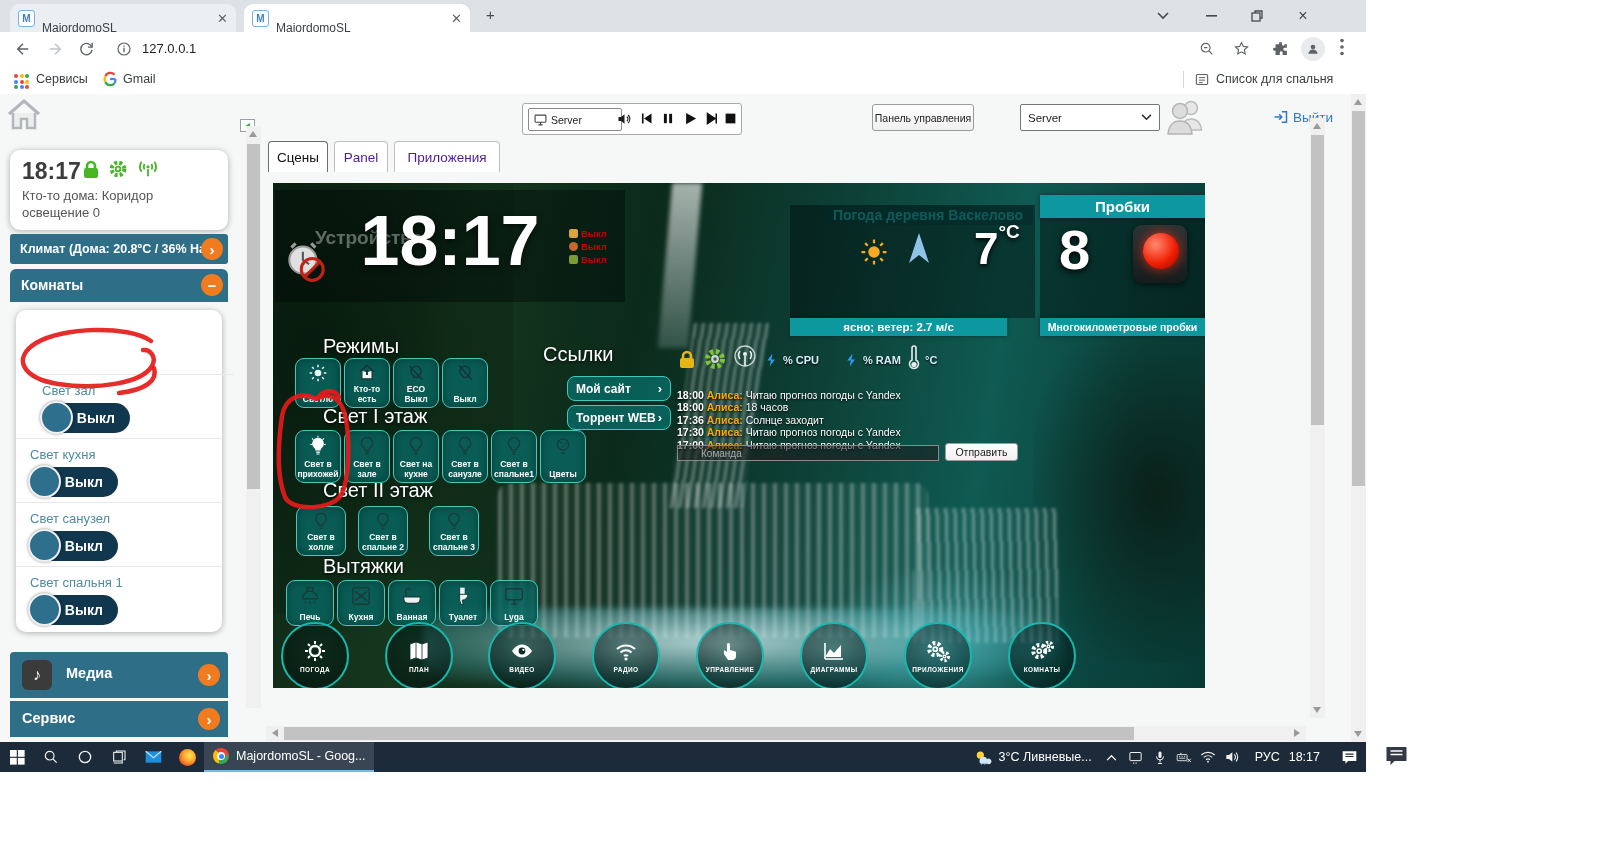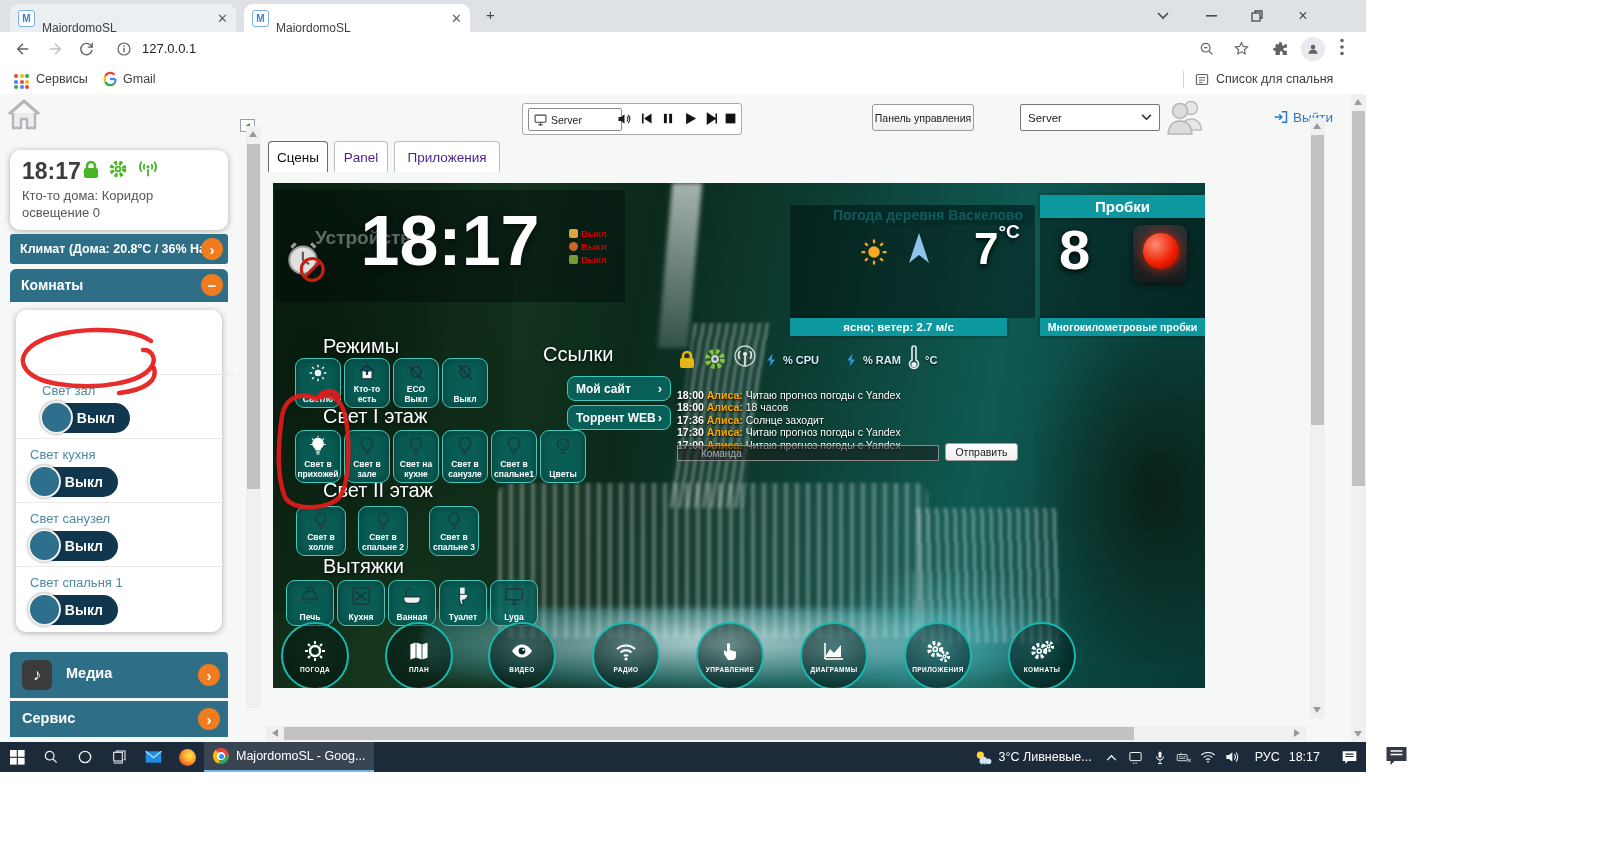--- a/index.html
+++ b/index.html
@@ -550,21 +550,21 @@
     <div class="tile" style="left:22px;top:247px;width:46px;height:53px;">
       <svg width="18" height="24" viewBox="0 0 20 28">
           <g stroke="#fff" stroke-width="1.2">
             <path d="M10 1v2M3 4l1.6 1.6M17 4l-1.6 1.6M1 11h2.4M16.6 11H19"></path>
           </g>
           <path d="M10 4a6 6 0 0 1 3.6 10.8c-.8.7-1.2 1.5-1.2 2.5H7.6c0-1-.4-1.8-1.2-2.5A6 6 0 0 1 10 4z" fill="#fff" stroke="#fff" stroke-width="1.4"></path>
           <path d="M7.8 20h4.4M8.2 22.2h3.6" stroke="#fff" stroke-width="1.3"></path>
         </svg>
       <span>Свет в прихожей</span>
     </div>
-    <div class="tile" style="left:71px;top:247px;width:46px;height:53px;border-radius:10px;">
+    <div class="tile" style="left:71px;top:247px;width:46px;height:53px;">
       <svg width="18" height="24" viewBox="0 0 20 28">
           <path d="M10 3a6.5 6.5 0 0 1 3.9 11.7c-.9.7-1.3 1.6-1.3 2.7H7.4c0-1.1-.4-2-1.3-2.7A6.5 6.5 0 0 1 10 3z" fill="none" stroke="#1b3a3a" stroke-width="1.6"></path>
           <path d="M7.8 20h4.4M8.2 22.2h3.6" stroke="#1b3a3a" stroke-width="1.4"></path>
         </svg>
       <span>Свет в зале</span>
     </div>
     <div class="tile" style="left:120px;top:247px;width:46px;height:53px;">
       <svg width="18" height="24" viewBox="0 0 20 28">
           <path d="M10 3a6.5 6.5 0 0 1 3.9 11.7c-.9.7-1.3 1.6-1.3 2.7H7.4c0-1.1-.4-2-1.3-2.7A6.5 6.5 0 0 1 10 3z" fill="none" stroke="#1b3a3a" stroke-width="1.6"></path>
           <path d="M7.8 20h4.4M8.2 22.2h3.6" stroke="#1b3a3a" stroke-width="1.4"></path>

